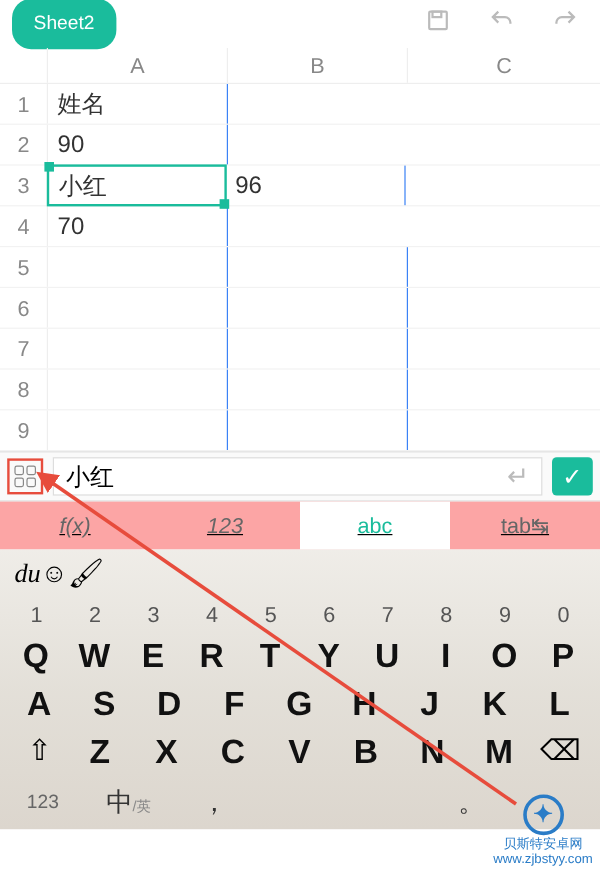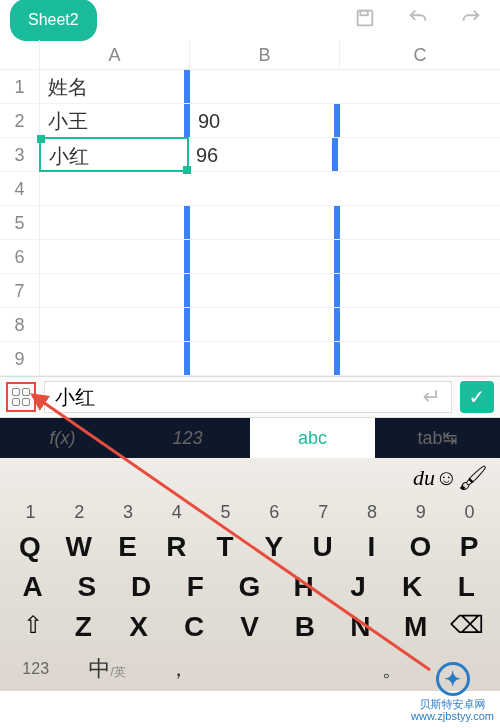--- a/index.html
+++ b/index.html
@@ -62,21 +62,21 @@
       color: #888;
       font-size: 18px;
       border-right: 1px solid #eee;
     }
     .cell {
       width: 150px;
       line-height: 34px;
       padding: 0 8px;
       font-size: 20px;
       color: #333;
-      border-right: 6px solid #3b82f6;
+      border-right: 1px solid #3b82f6;
     }
     .cell.num { text-align: left; padding-right: 14px; }
     .cell.last { width: 160px; border-right: none; }
     .selected-cell {
       position: relative;
       border: 2px solid #1abc9c;
       margin: -1px;
     }
     .sel-handle-tl, .sel-handle-br {
       position: absolute;
@@ -126,21 +126,22 @@
       width: 34px; height: 32px;
       background: #1abc9c;
       color: #fff;
       display: flex; align-items: center; justify-content: center;
       border-radius: 4px;
       font-size: 20px;
     }
     .mode-bar {
       display: flex;
       height: 40px;
-      background: #0f172a;
+      background: #fca5a5;
+      text-decoration: underline;
     }
     .mode-btn {
       flex: 1;
       text-align: center;
       line-height: 40px;
       font-size: 18px;
       color: #666;
       font-style: italic;
     }
     .mode-btn.active {
@@ -155,21 +156,21 @@
     }
     .kb-bg {
       position: absolute;
       inset: 0;
       background: linear-gradient(to bottom, #e8e4dc 0%, #d4cec2 50%, #c8beb0 100%);
       opacity: 0.6;
     }
     .kb-top {
       display: flex;
       align-items: center;
-      justify-content: flex-end;
+      justify-content: flex-start;
       height: 40px;
       padding: 0 12px;
       position: relative;
     }
     .kb-du {
       font-family: cursive;
       font-size: 22px;
       font-style: italic;
     }
     .kb-smile { font-size: 22px; }
@@ -274,32 +275,32 @@
     <div class="col-h last">C</div>
   </div>
   <div id="rows">
       <div class="row">
         <div class="row-h">1</div>
         <div class="cell">姓名</div>
         <div class="cell last"></div>
       </div>
       <div class="row">
         <div class="row-h">2</div>
-        <div class="cell">小王</div>
         <div class="cell num">90</div>
         <div class="cell last"></div>
       </div>
       <div class="row">
         <div class="row-h">3</div>
         <div class="cell selected-cell">小红<div class="sel-handle-tl"></div><div class="sel-handle-br"></div></div>
         <div class="cell num">96</div>
         <div class="cell last"></div>
       </div>
       <div class="row">
         <div class="row-h">4</div>
+        <div class="cell num">70</div>
         <div class="cell last"></div>
       </div>
       <div class="row">
         <div class="row-h">5</div>
         <div class="cell"></div>
         <div class="cell"></div>
         <div class="cell last"></div>
       </div>
       <div class="row">
         <div class="row-h">6</div>

